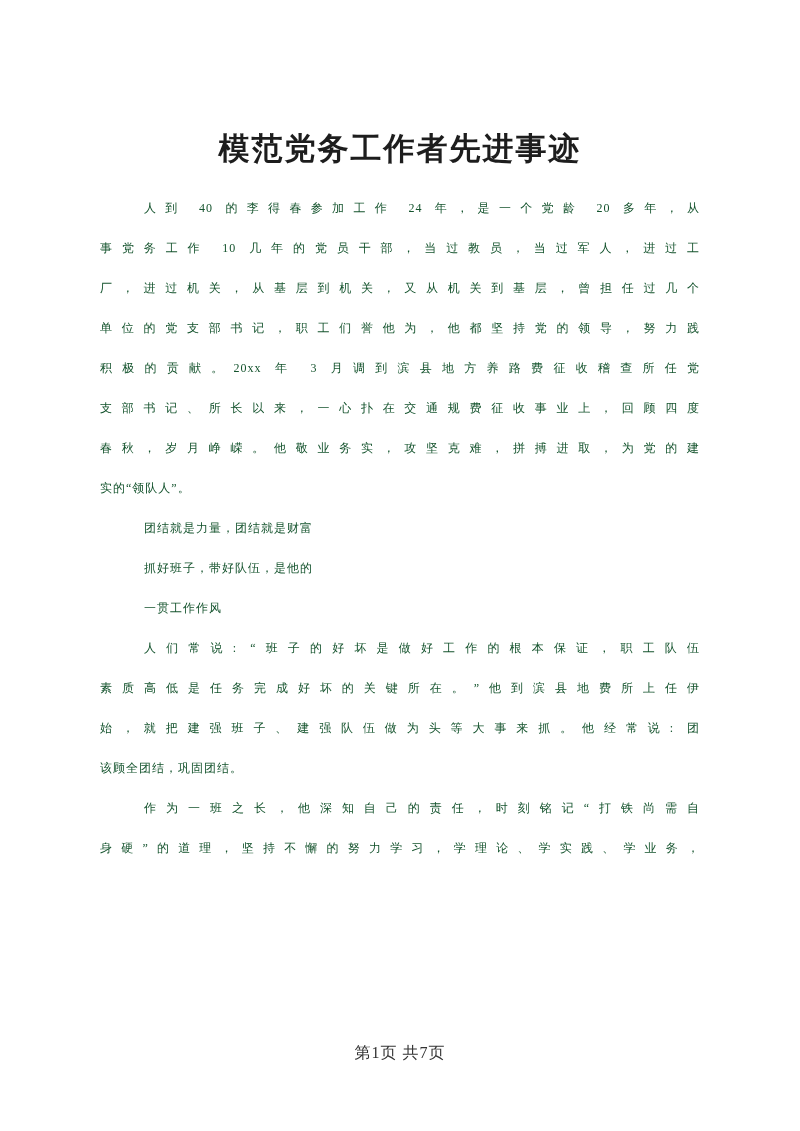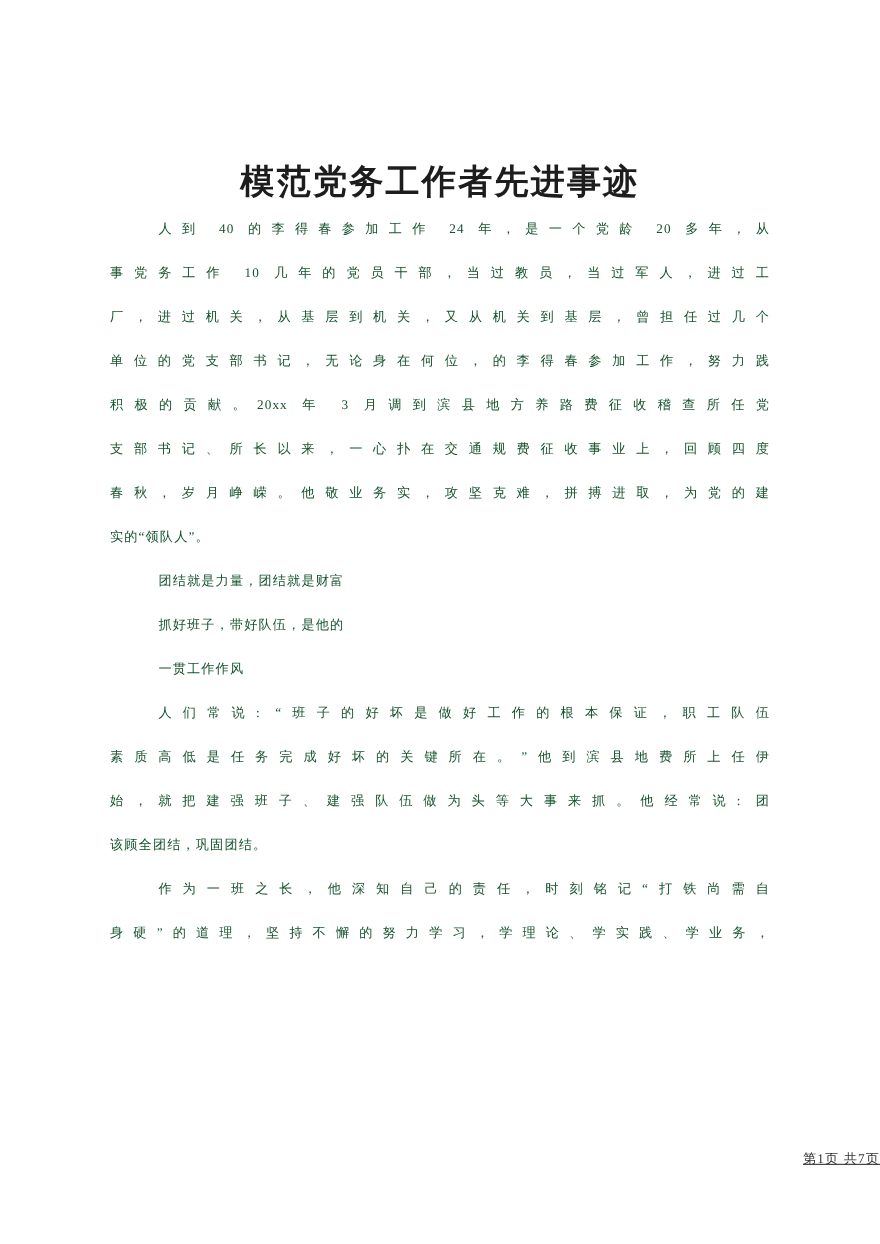--- a/index.html
+++ b/index.html
@@ -11,21 +11,21 @@
     position: relative;
     width: 800px;
     height: 1131px;
     background: #ffffff;
     overflow: hidden;
     font-family: "Liberation Serif", "DejaVu Serif", serif;
     color: #262626;
   }
   .doc-title {
     position: absolute;
-    top: 148px;
+    top: 132px;
     left: 0;
     width: 800px;
     margin: 0;
     text-align: center;
     font-size: 31px;
     line-height: 34px;
     font-weight: 700;
     letter-spacing: 2px;
     color: #1d1d1d;
   }
@@ -50,41 +50,40 @@
     text-align-last: left;
   }
   .line.indent {
     text-indent: 44px;
   }
   .footer {
     position: absolute;
     top: 1042px;
     left: 0;
     width: 800px;
-    text-align: right;
-    font-size: 12px;
+    text-align: center;
+    font-size: 16px;
     line-height: 22px;
     letter-spacing: 1px;
     color: #333333;
-    text-decoration: underline;
   }
 </style>
 </head>
 <body>
 
 <div class="page">
 
   <h1 class="doc-title">模范党务工作者先进事迹</h1>
 
   <div class="content">
 
     <div class="line indent">人到 40 的李得春参加工作 24 年，是一个党龄 20 多年，从</div>
     <div class="line">事党务工作 10 几年的党员干部，当过教员，当过军人，进过工</div>
     <div class="line">厂，进过机关，从基层到机关，又从机关到基层，曾担任过几个</div>
-    <div class="line">单位的党支部书记，无论身在何位，的李得春参加工作，努力践</div>
+    <div class="line">单位的党支部书记，职工们誉他为，他都坚持党的领导，努力践</div>
     <div class="line">积极的贡献。20xx 年 3 月调到滨县地方养路费征收稽查所任党</div>
     <div class="line">支部书记、所长以来，一心扑在交通规费征收事业上，回顾四度</div>
     <div class="line">春秋，岁月峥嵘。他敬业务实，攻坚克难，拼搏进取，为党的建</div>
     <div class="line natural">实的“领队人”。</div>
 
     <div class="line natural indent">团结就是力量，团结就是财富</div>
     <div class="line natural indent">抓好班子，带好队伍，是他的</div>
     <div class="line natural indent">一贯工作作风</div>
 
     <div class="line indent">人们常说: “班子的好坏是做好工作的根本保证，职工队伍</div>

